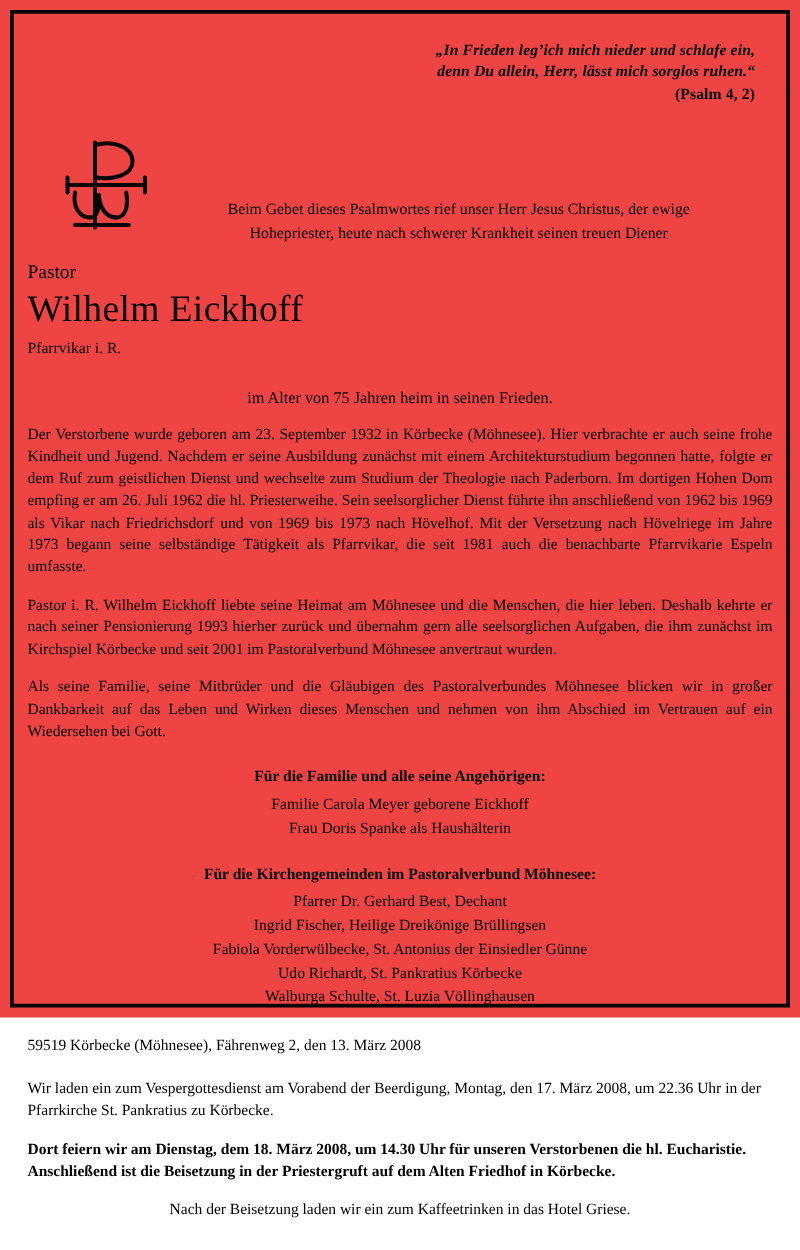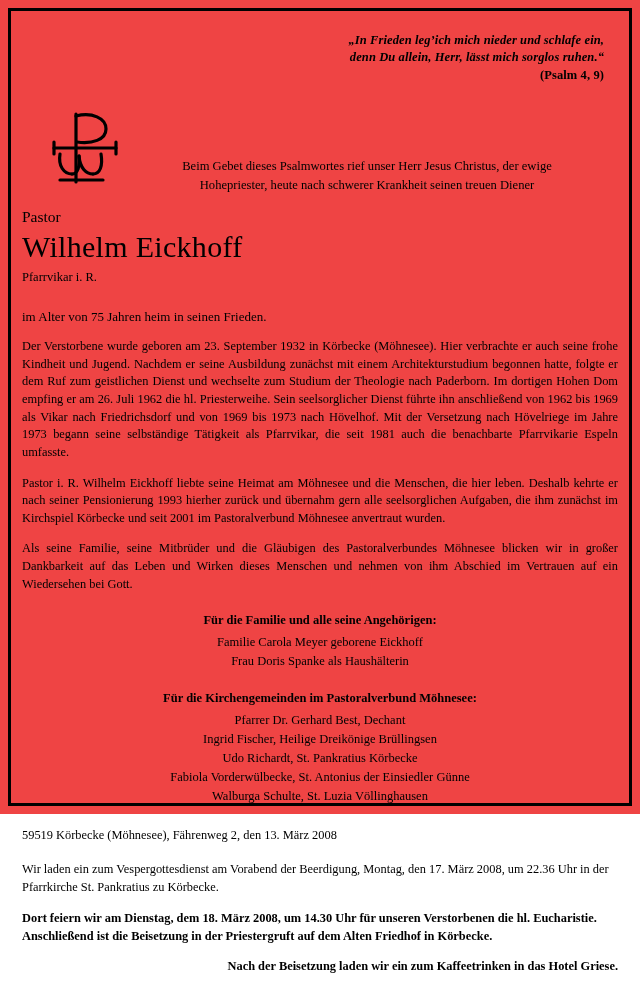--- a/index.html
+++ b/index.html
@@ -80,21 +80,21 @@
     font-size: 30px;
     font-weight: normal;
     letter-spacing: 0.3px;
     line-height: 1.15;
   }
   .role {
     font-size: 12.5px;
     margin-top: 6px;
   }
   .age-line {
-    text-align: left;
+    text-align: center;
     font-size: 13px;
     margin-top: 24px;
   }
   .body-par {
     font-size: 12.4px;
     line-height: 1.42;
     text-align: justify;
     margin-top: 13px;
     hyphens: manual;
   }
@@ -124,37 +124,37 @@
   }
   .bold-block {
     font-size: 12.4px;
     line-height: 1.45;
     font-weight: bold;
     margin-top: 13px;
     text-align: left;
   }
   .bold-single {
     font-size: 12.4px;
-    font-weight: bold;
+    font-weight: normal;
     margin-top: 13px;
-    text-align: right;
+    text-align: center;
   }
 </style>
 </head>
 <body>
 
 <div class="page">
   <div class="border-outer"></div>
 
   <div class="content">
 
     <div class="psalm">
       <div>„In Frieden leg’ich mich nieder und schlafe ein,</div>
       <div>denn Du allein, Herr, lässt mich sorglos ruhen.“</div>
-      <div class="ref">(Psalm 4, 9)</div>
+      <div class="ref">(Psalm 4, 2)</div>
     </div>
 
     <div class="intro-wrap">
       <div class="chi-rho">
         <svg width="82" height="88" viewBox="0 0 82 88" aria-hidden="true">
           <g fill="none" stroke="#000" stroke-width="3.2" stroke-linecap="round" stroke-linejoin="round">
 
             <path d="M30 12 L30 80"></path>
 
             <path d="M30 14 C46 10 60 16 60 27 C60 38 46 42 31 40"></path>
@@ -193,22 +193,22 @@
     <div class="section">
       <div class="section-head">Für die Familie und alle seine Angehörigen:</div>
       <div class="section-line">Familie Carola Meyer geborene Eickhoff</div>
       <div class="section-line">Frau Doris Spanke als Haushälterin</div>
     </div>
 
     <div class="section">
       <div class="section-head">Für die Kirchengemeinden im Pastoralverbund Möhnesee:</div>
       <div class="section-line">Pfarrer Dr. Gerhard Best, Dechant</div>
       <div class="section-line">Ingrid Fischer, Heilige Dreikönige Brüllingsen</div>
+      <div class="section-line">Fabiola Vorderwülbecke, St. Antonius der Einsiedler Günne</div>
       <div class="section-line">Udo Richardt, St. Pankratius Körbecke</div>
-      <div class="section-line">Fabiola Vorderwülbecke, St. Antonius der Einsiedler Günne</div>
       <div class="section-line">Walburga Schulte, St. Luzia Völlinghausen</div>
     </div>
 
     <div class="place-line">59519 Körbecke (Möhnesee), Fährenweg 2, den 13. März 2008</div>
 
     <div class="invite">Wir laden ein zum Vespergottesdienst am Vorabend der Beerdigung, Montag, den 17. März 2008, um 22.36 Uhr in der Pfarrkirche St. Pankratius zu Körbecke.</div>
 
     <div class="bold-block">Dort feiern wir am Dienstag, dem 18. März 2008, um 14.30 Uhr für unseren Verstorbenen die hl. Eucharistie. Anschließend ist die Beisetzung in der Priestergruft auf dem Alten Friedhof in Körbecke.</div>
 
     <div class="bold-single">Nach der Beisetzung laden wir ein zum Kaffeetrinken in das Hotel Griese.</div>

